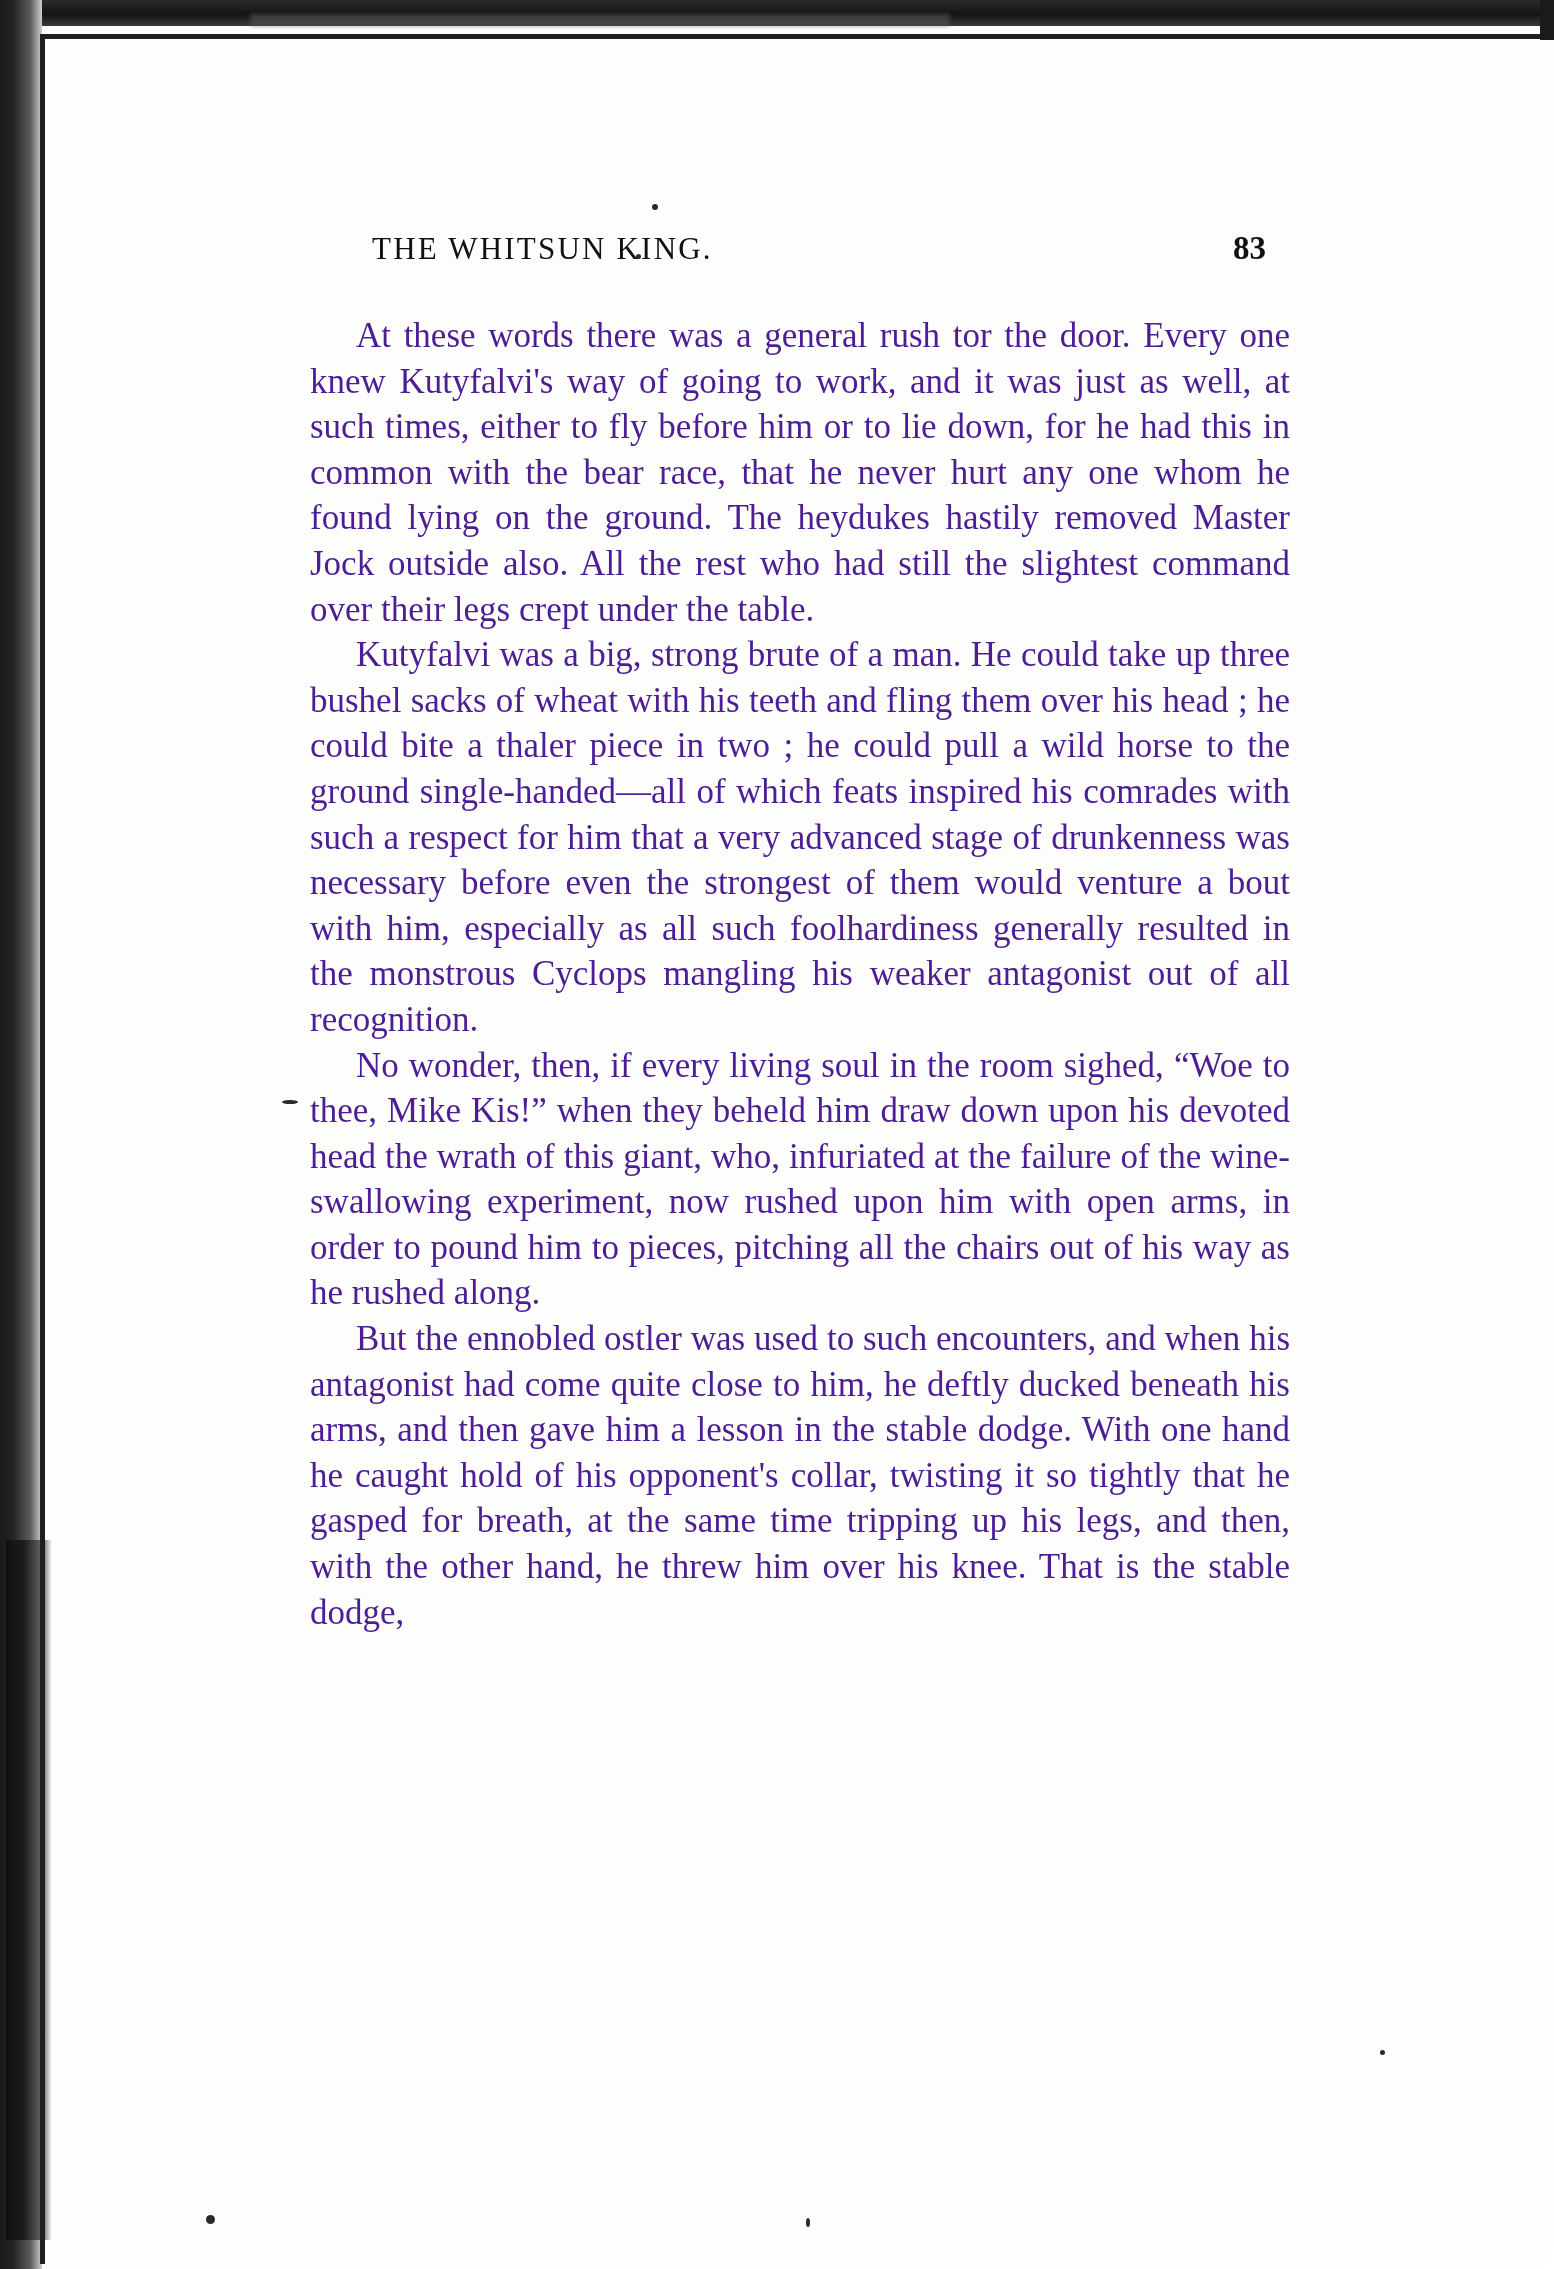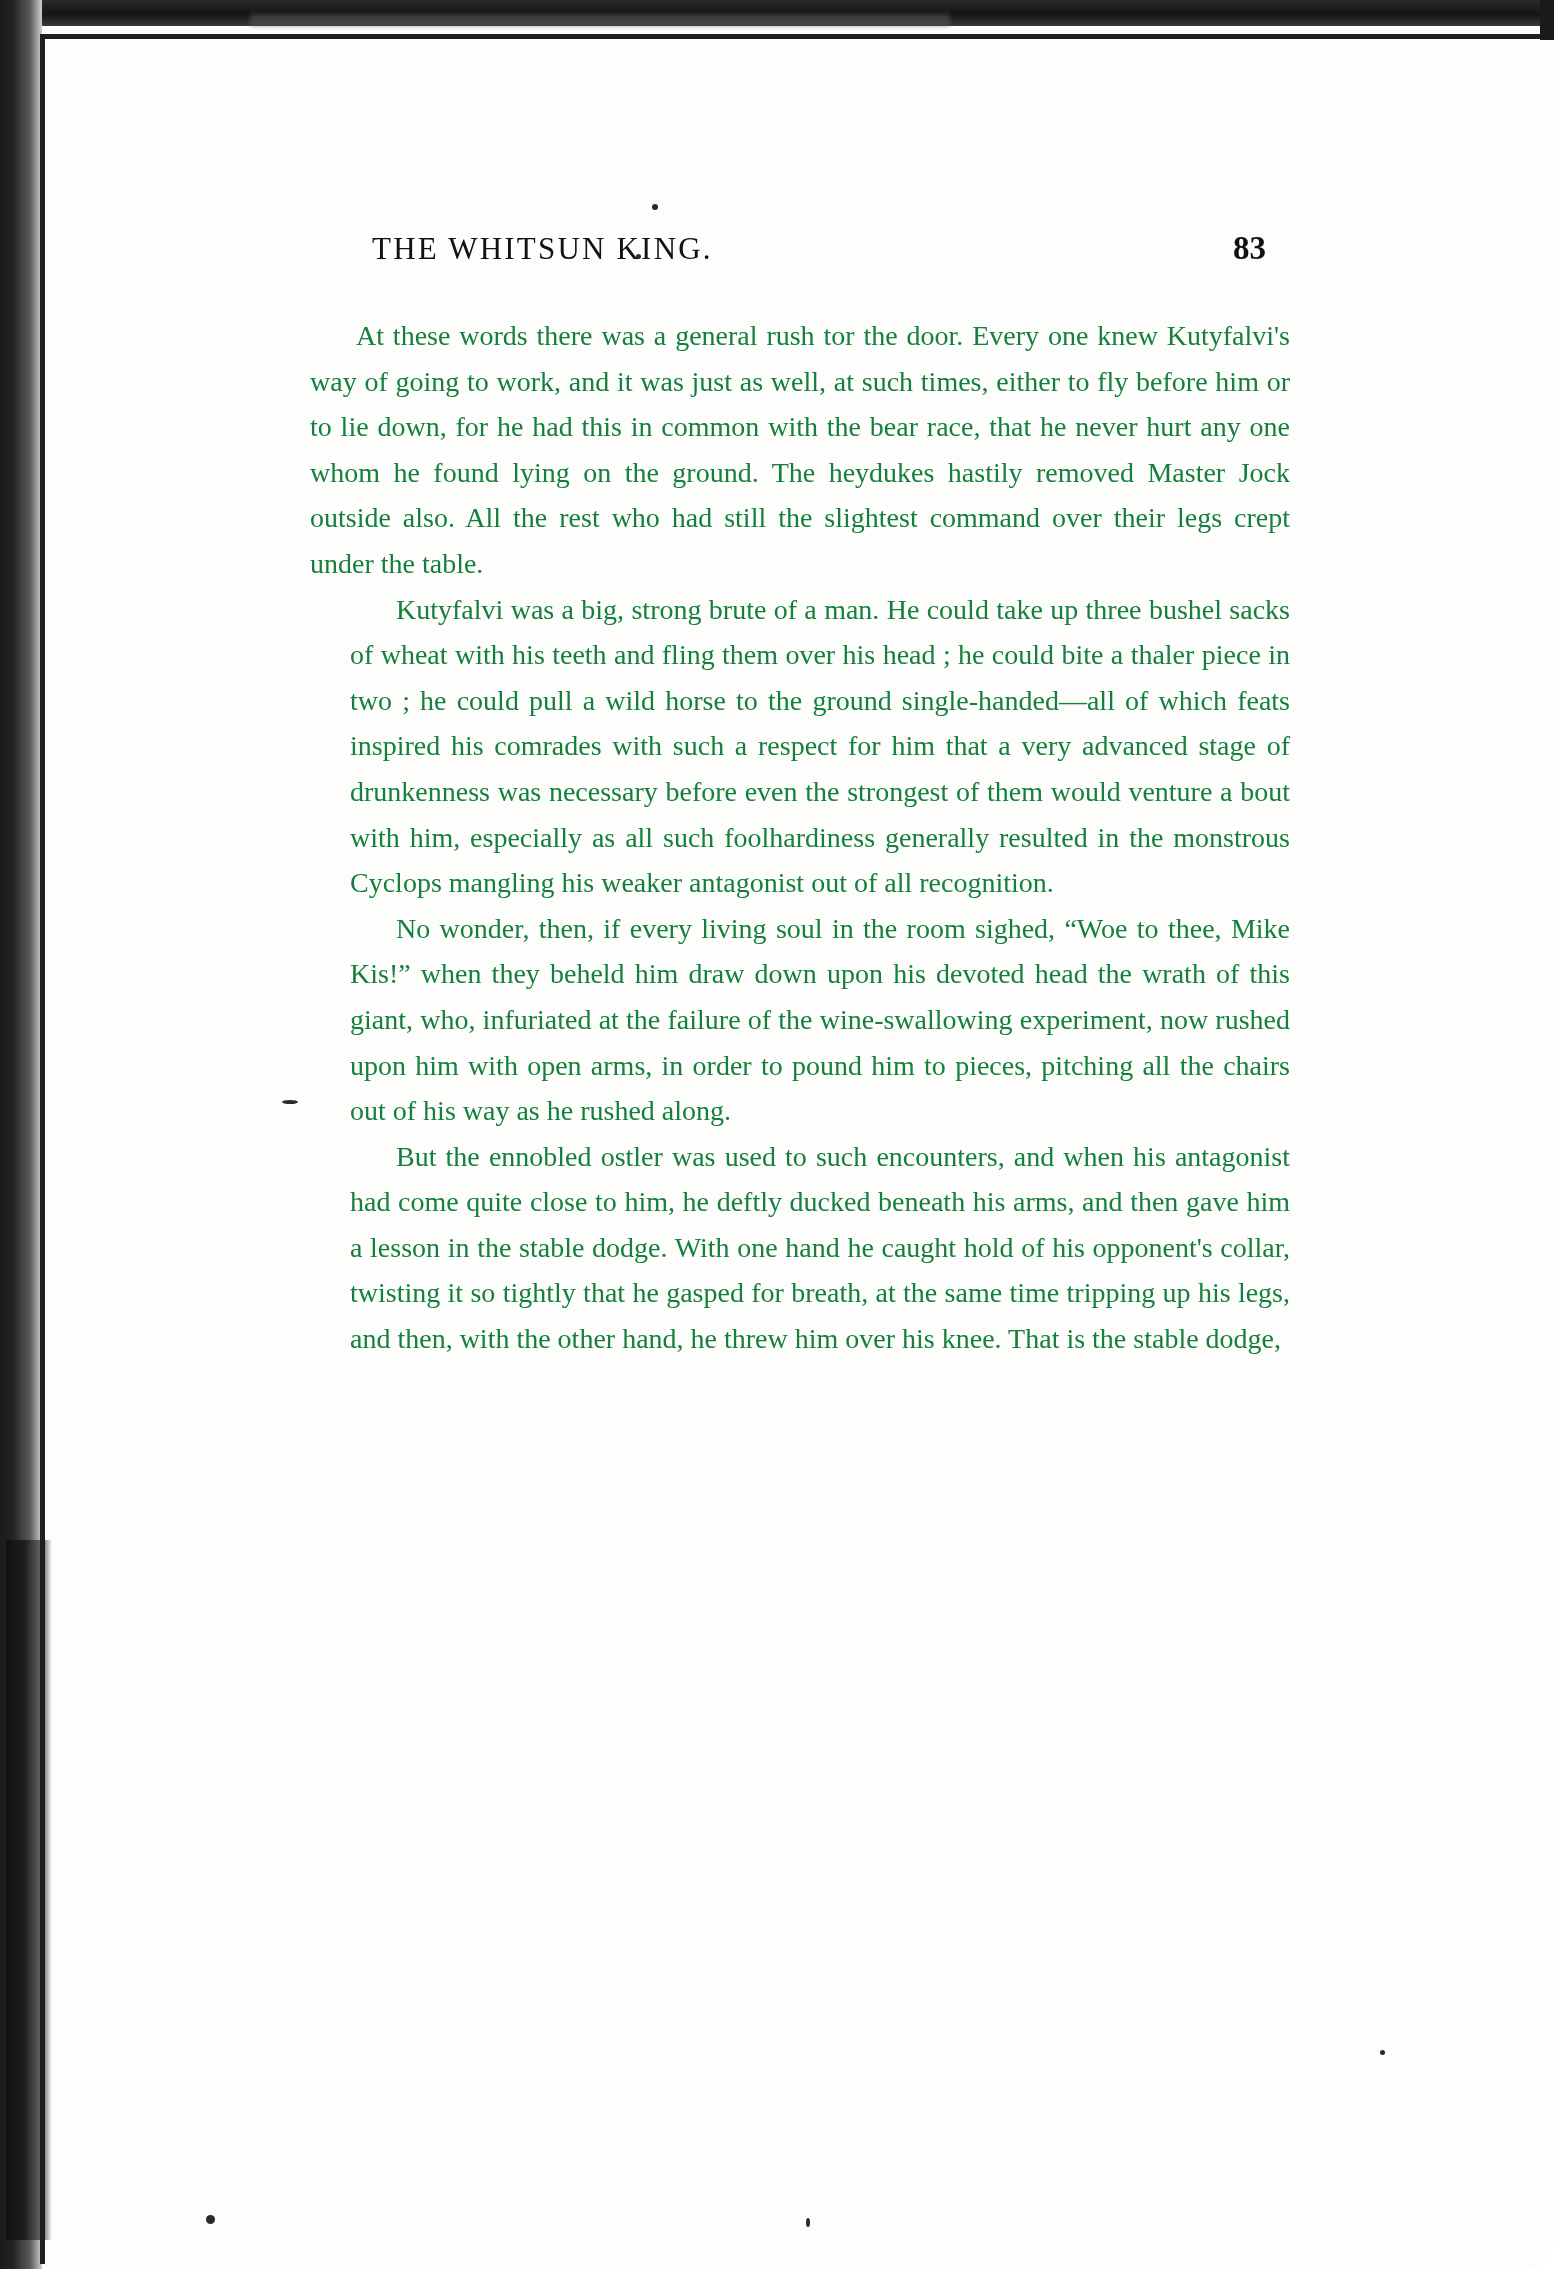--- a/index.html
+++ b/index.html
@@ -107,28 +107,28 @@
     font-family: "Liberation Serif", serif;
     font-size: 33px;
     font-weight: bold;
     color: #111;
     padding-right: 24px;
     margin-top: 40px;
   }
   p.body-par {
     margin: 0;
     text-indent: 46px;
-    font-size: 28px;
+    font-size: 35px;
     line-height: 45.6px;
     text-align: justify;
-    color: #15803d;
+    color: #4c1d95;
     font-family: "Liberation Serif", serif;
     -webkit-font-smoothing: none;
   }
-  p.body-par + p.body-par { margin-top: 0; margin-left: 40px; }
+  p.body-par + p.body-par { margin-top: 0; }
 </style>
 </head>
 <body>
 
 <div class="page-scan">
 
   <div class="scan-edge-top"></div>
   <div class="scan-edge-left"></div>
   <div class="scan-edge-left2"></div>
   <div class="scan-edge-right"></div>

